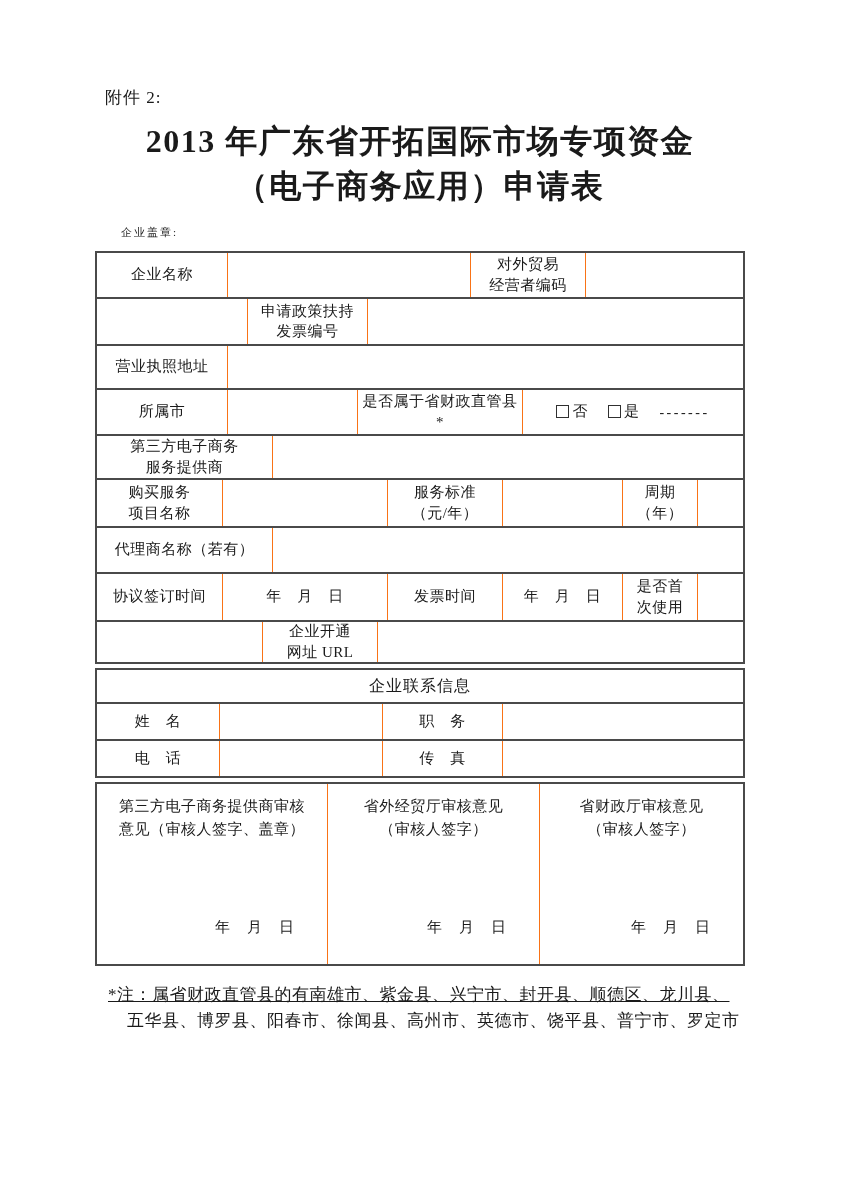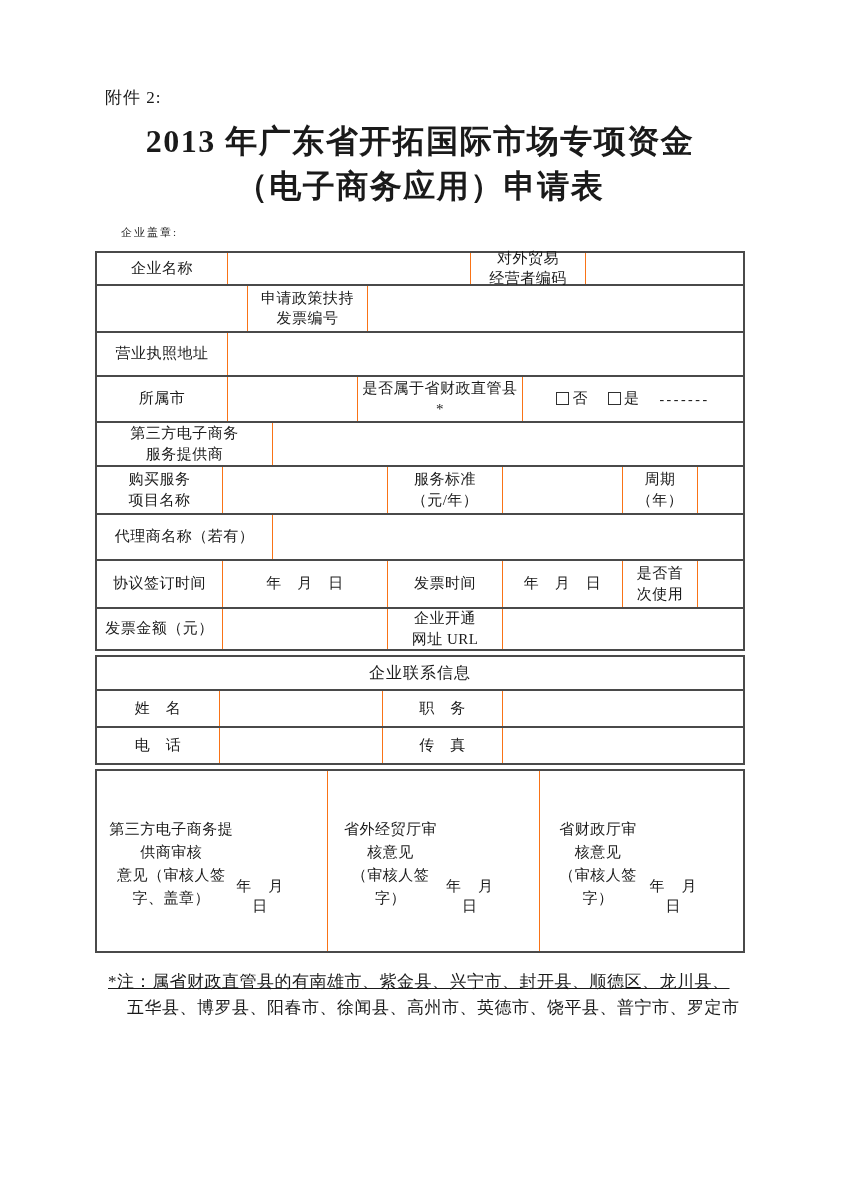--- a/index.html
+++ b/index.html
@@ -27,21 +27,21 @@
   }
   .trow .tcell:first-child { border-left:none; }
   .grow { flex:1 1 auto; }
   .section-title { font-size:16px; letter-spacing:1px; }
 
   .opt { display:inline-flex; align-items:center; margin-right:20px; }
   .cb { display:inline-block; width:11px; height:11px; border:1.5px solid #303030;
         margin-right:3px; background:#fff; }
   .dashes { letter-spacing:2.5px; font-size:14px; position:relative; top:2px; }
 
-  .audit-cell { flex-direction:row; justify-content:flex-start; padding:12px; }
+  .audit-cell { flex-direction:column; justify-content:flex-start; padding:4px; }
   .audit-label { padding-top:7px; font-size:15px; line-height:1.55; letter-spacing:0.5px; }
   .audit-date { margin-top:auto; align-self:flex-end; padding:0 28px 22px 0;
                 font-size:15px; letter-spacing:1px; }
 
   .footnote { margin-top:16px; font-size:17px; line-height:1.55; letter-spacing:0.5px; }
   .footnote .fl1 { margin-left:13px;text-decoration:underline; }
   .footnote .fl2 { margin-left:32px; }
 </style>
 </head>
 <body>
@@ -52,21 +52,21 @@
 
   <div class="title">
     <div>2013 年广东省开拓国际市场专项资金</div>
     <div>（电子商务应用）申请表</div>
   </div>
 
   <div class="seal">企业盖章:</div>
 
   <div class="tbl">
 
-    <div class="trow" style="height:31px">
+    <div class="trow" style="height:44px">
       <div class="tcell" style="flex:0 0 130px">企业名称</div>
       <div class="tcell grow"></div>
       <div class="tcell" style="flex:0 0 115px">对外贸易
 经营者编码</div>
       <div class="tcell" style="flex:0 0 158px"></div>
     </div>
 
     <div class="trow" style="height:45px">
       <div class="tcell" style="flex:0 0 150px"></div>
       <div class="tcell" style="flex:0 0 120px">申请政策扶持
@@ -117,21 +117,20 @@
       <div class="tcell" style="flex:0 0 125px">协议签订时间</div>
       <div class="tcell" style="flex:0 0 165px">年　月　日</div>
       <div class="tcell" style="flex:0 0 115px">发票时间</div>
       <div class="tcell" style="flex:0 0 120px">年　月　日</div>
       <div class="tcell" style="flex:0 0 75px">是否首
 次使用</div>
       <div class="tcell grow"></div>
     </div>
 
     <div class="trow" style="height:40px">
-      <div class="tcell" style="flex:0 0 125px">发票金额（元）</div>
       <div class="tcell" style="flex:0 0 165px"></div>
       <div class="tcell" style="flex:0 0 115px">企业开通
 网址 URL</div>
       <div class="tcell grow"></div>
     </div>
   </div>
 
 
   <div class="tbl gap4">
     <div class="trow" style="height:32px">

